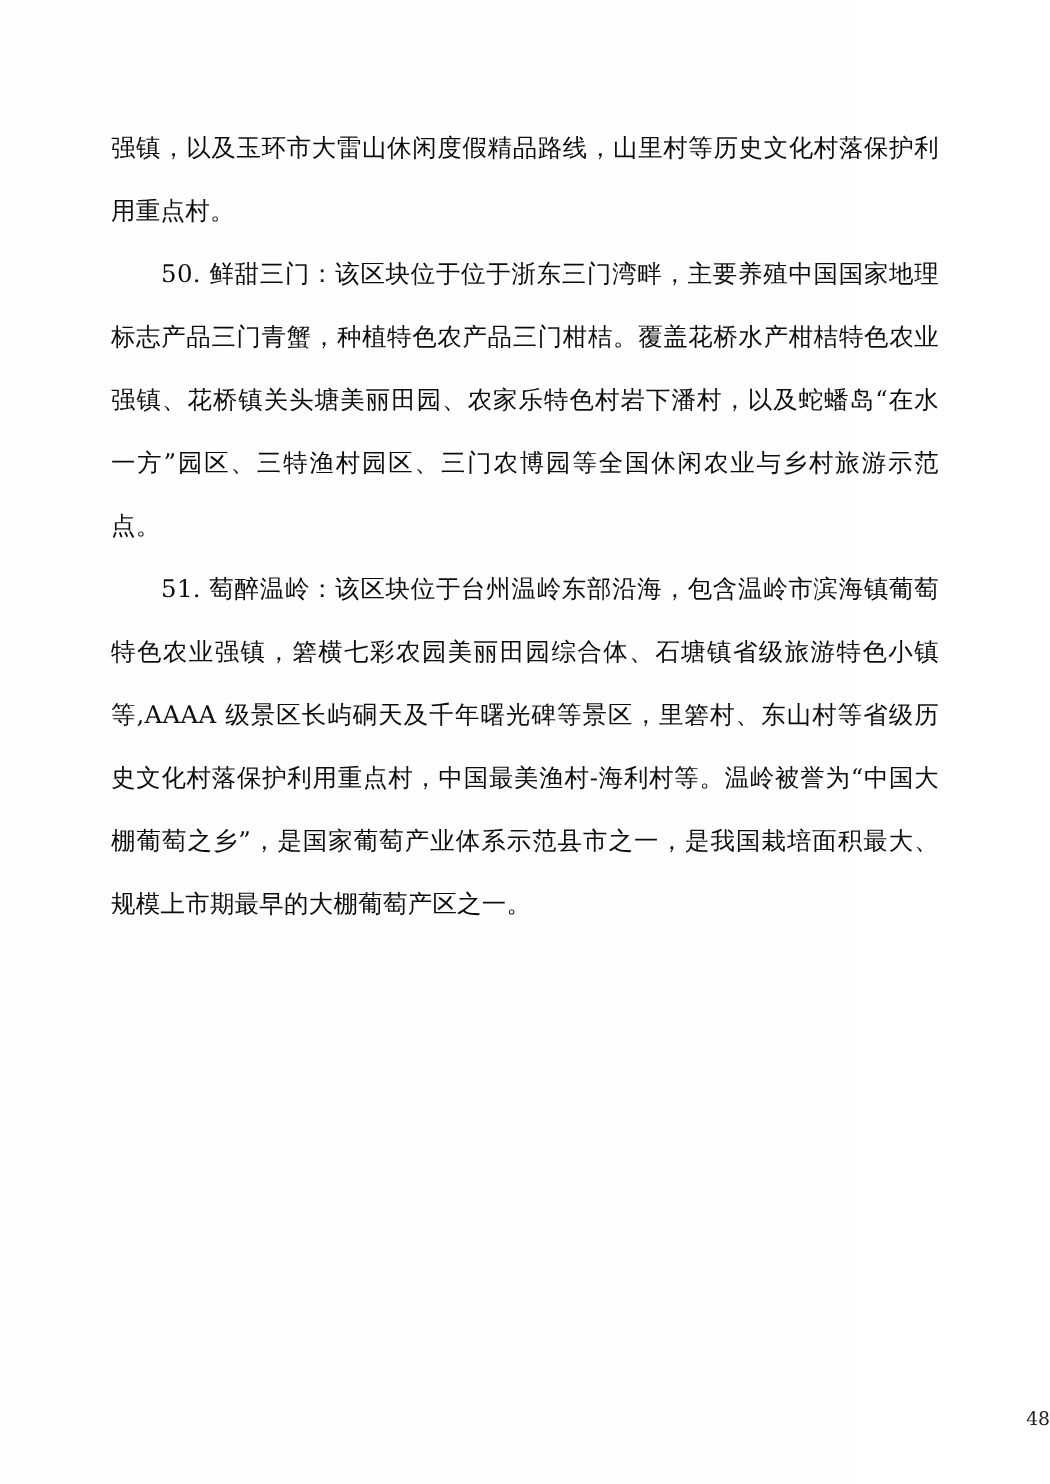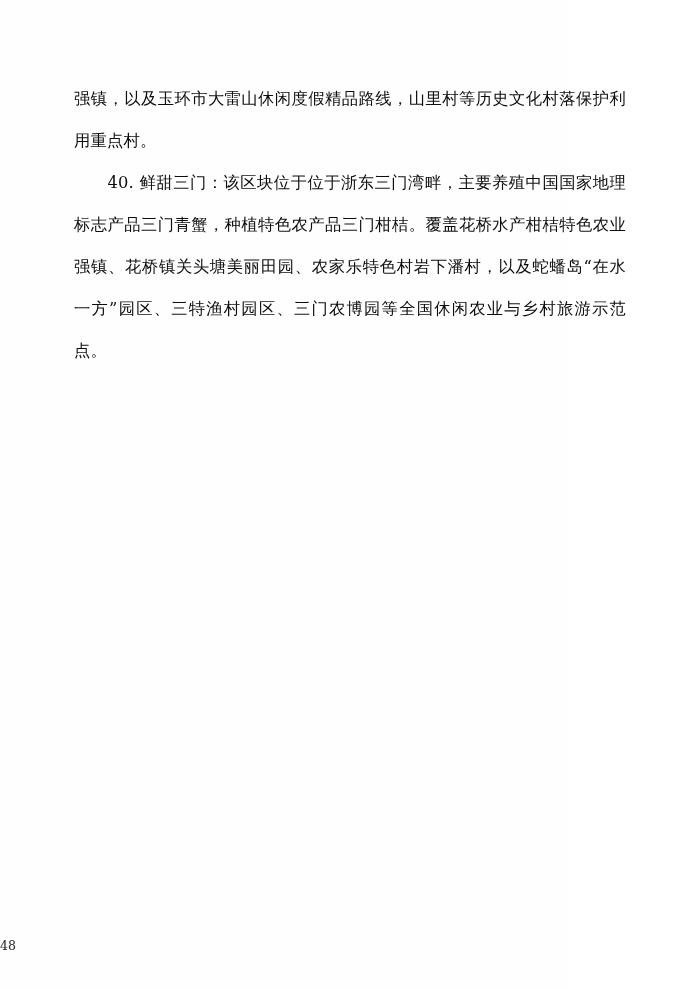--- a/index.html
+++ b/index.html
@@ -42,28 +42,29 @@
     margin-top: 0px;
   }
   .indent {
     text-indent: 2.05em;
   }
   .page-number {
     position: absolute;
     left: 0;
     top: 938px;
     width: 700px;
-    text-align: left;
+    text-align: right;
     font-size: 12.5px;
     font-family: "DejaVu Serif", "Liberation Serif", serif;
     color: #222222;
   }
 </style>
 </head>
 <body>
 
 <div class="page">
   <div class="content">
     <p class="para">强镇，以及玉环市大雷山休闲度假精品路线，山里村等历史文化村落保护利用重点村。</p>
-    <p class="para indent">40. 鲜甜三门：该区块位于位于浙东三门湾畔，主要养殖中国国家地理标志产品三门青蟹，种植特色农产品三门柑桔。覆盖花桥水产柑桔特色农业强镇、花桥镇关头塘美丽田园、农家乐特色村岩下潘村，以及蛇蟠岛“在水一方”园区、三特渔村园区、三门农博园等全国休闲农业与乡村旅游示范点。</p>
+    <p class="para indent">50. 鲜甜三门：该区块位于位于浙东三门湾畔，主要养殖中国国家地理标志产品三门青蟹，种植特色农产品三门柑桔。覆盖花桥水产柑桔特色农业强镇、花桥镇关头塘美丽田园、农家乐特色村岩下潘村，以及蛇蟠岛“在水一方”园区、三特渔村园区、三门农博园等全国休闲农业与乡村旅游示范点。</p>
+    <p class="para indent">51. 萄醉温岭：该区块位于台州温岭东部沿海，包含温岭市滨海镇葡萄特色农业强镇，箬横七彩农园美丽田园综合体、石塘镇省级旅游特色小镇等,AAAA 级景区长屿硐天及千年曙光碑等景区，里箬村、东山村等省级历史文化村落保护利用重点村，中国最美渔村-海利村等。温岭被誉为“中国大棚葡萄之乡”，是国家葡萄产业体系示范县市之一，是我国栽培面积最大、规模上市期最早的大棚葡萄产区之一。</p>
   </div>
   <div class="page-number">48</div>
 </div>
 
 </body></html>

